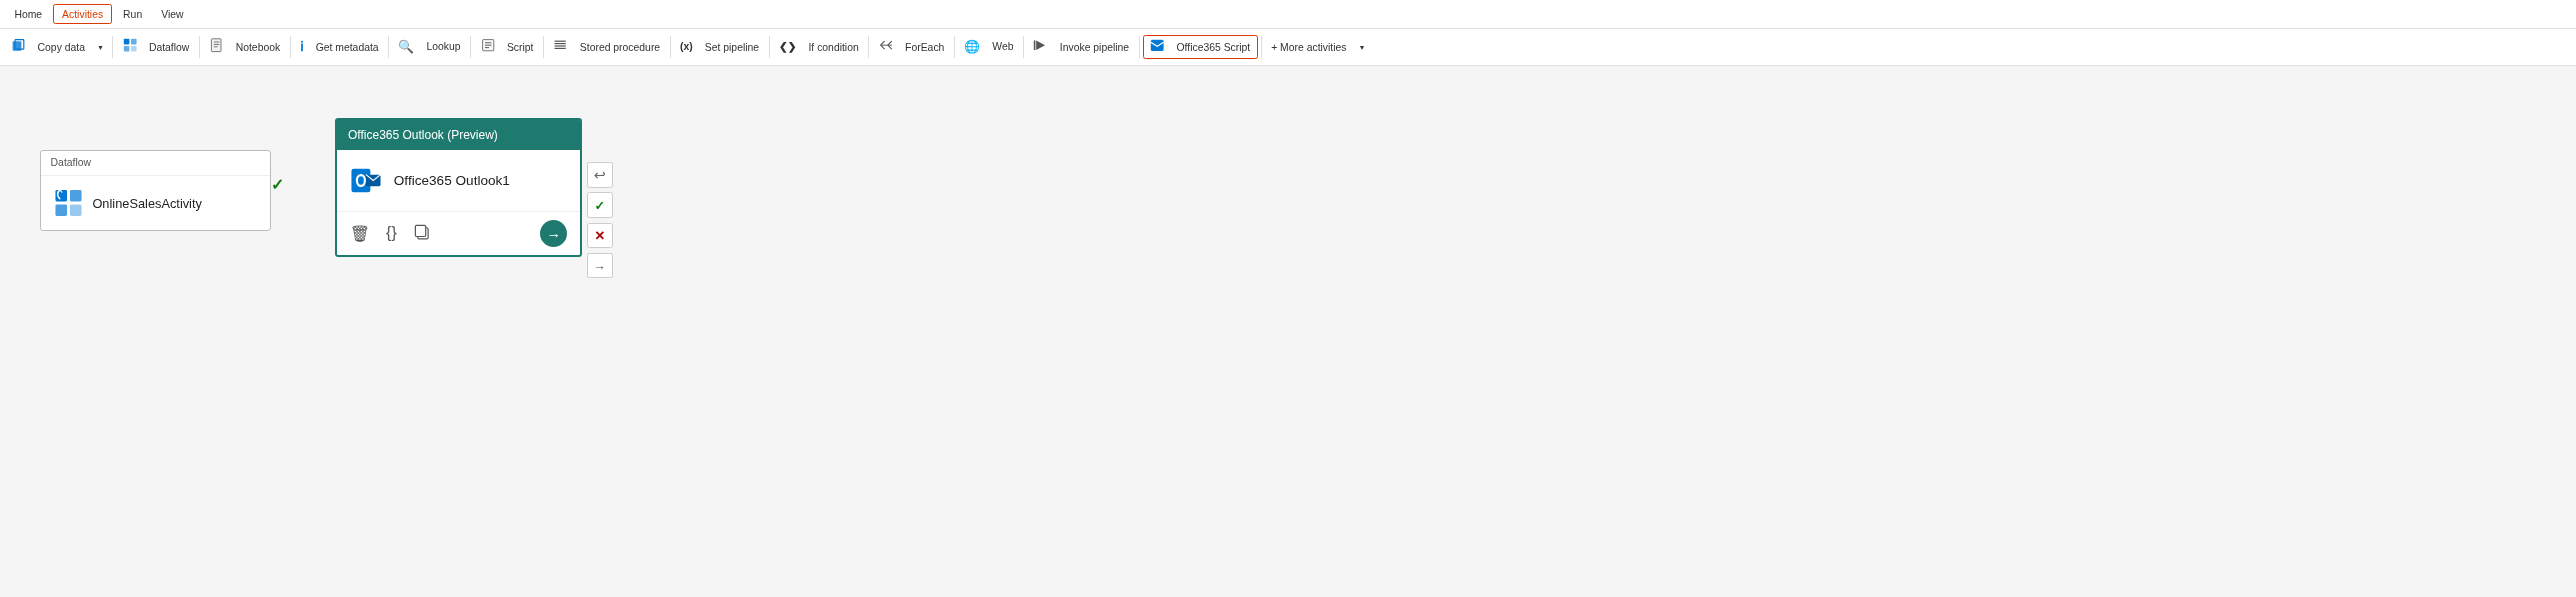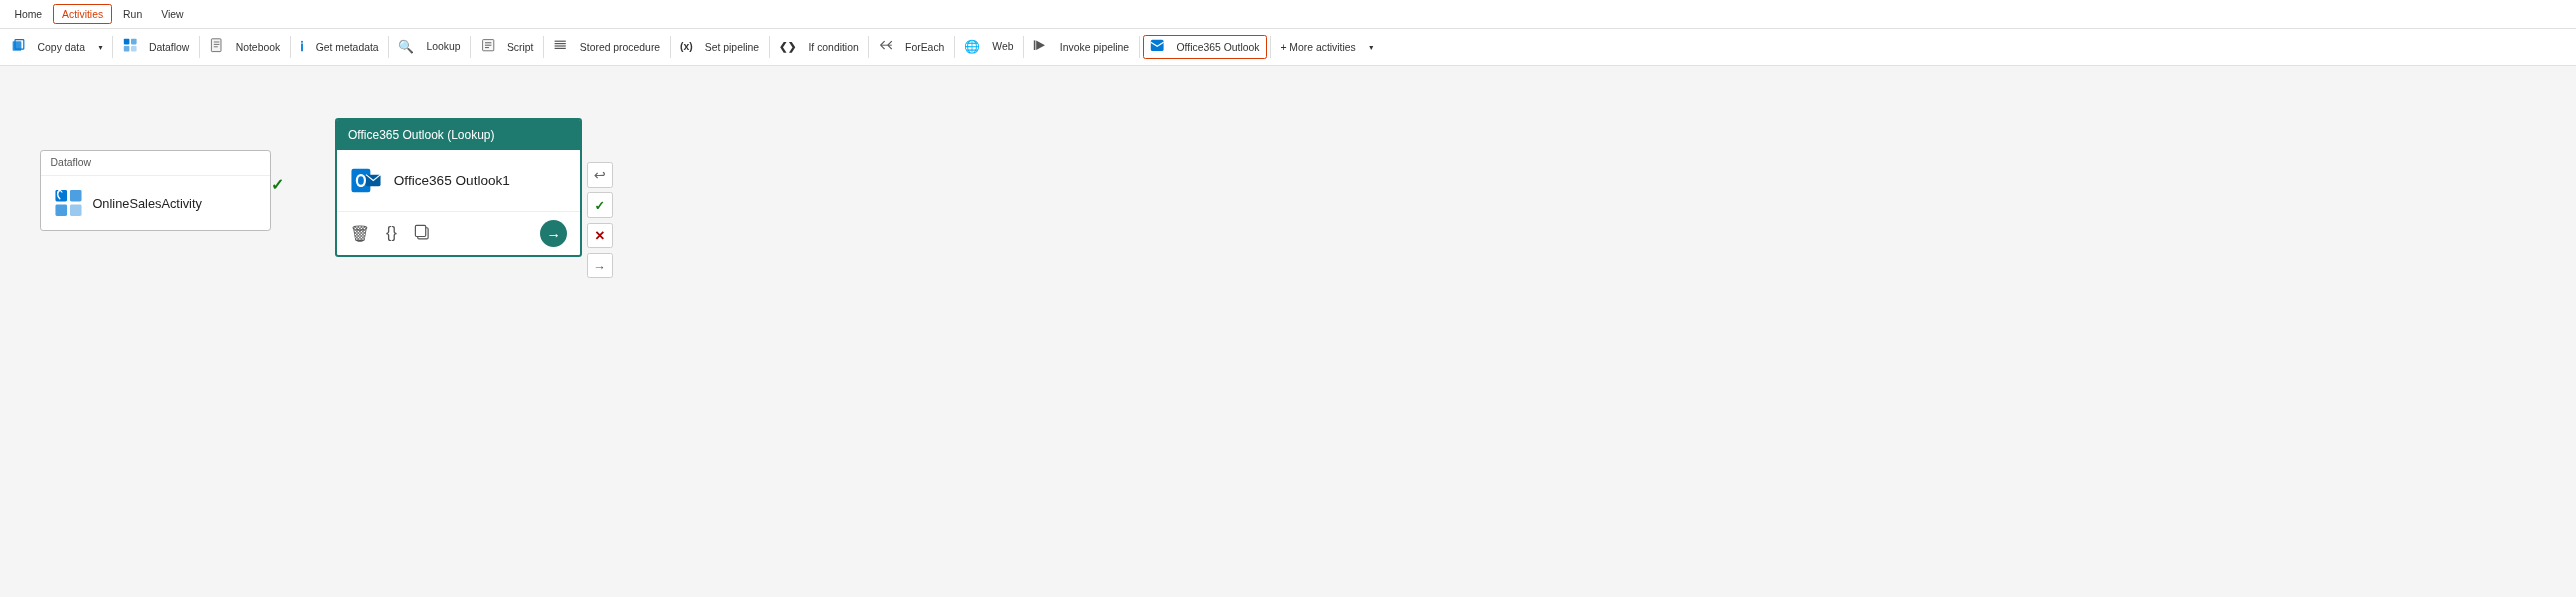--- a/index.html
+++ b/index.html
@@ -349,21 +349,21 @@
 
   <div class="toolbar-divider"></div>
 
   <div class="toolbar-item highlighted">
     <span class="toolbar-icon">
       <svg width="14.4" height="12.8" viewBox="0 0 18 16" xmlns="http://www.w3.org/2000/svg">
         <rect x="1" y="1" width="16" height="14" rx="2" fill="#0078d4"></rect>
         <polyline points="1,4 9,9 17,4" stroke="white" stroke-width="1.5" fill="none"></polyline>
       </svg>
     </span>
-    <span>Office365 Outlook</span>
+    <span>Office365 Script</span>
   </div>
 
   <div class="toolbar-divider"></div>
 
   <div class="toolbar-item">
     <span>+ More activities</span>
     <span class="caret">▾</span>
   </div>
 </div>
 
@@ -386,21 +386,21 @@
         </svg>
       </div>
       <span class="activity-card-name">OnlineSalesActivity</span>
     </div>
 
     <div class="activity-card-check">✓</div>
   </div>
 
   <div class="office-card" style="left: 335px; top: 52px; min-width: 247px;">
     <div class="office-card-header">
-      <span>Office365 Outlook (Lookup)</span>
+      <span>Office365 Outlook (Preview)</span>
     </div>
     <div class="office-card-body">
 
       <div class="outlook-icon">
         <svg width="35" height="35" viewBox="0 0 44 44" xmlns="http://www.w3.org/2000/svg">
 
           <rect x="2" y="6" width="26" height="32" rx="3" fill="#0078d4"></rect>
           <ellipse cx="15" cy="22" rx="7" ry="9" fill="white"></ellipse>
           <ellipse cx="15" cy="22" rx="4" ry="6" fill="#0078d4"></ellipse>
           <rect x="22" y="14" width="20" height="16" rx="2" fill="#005a9e"></rect>

